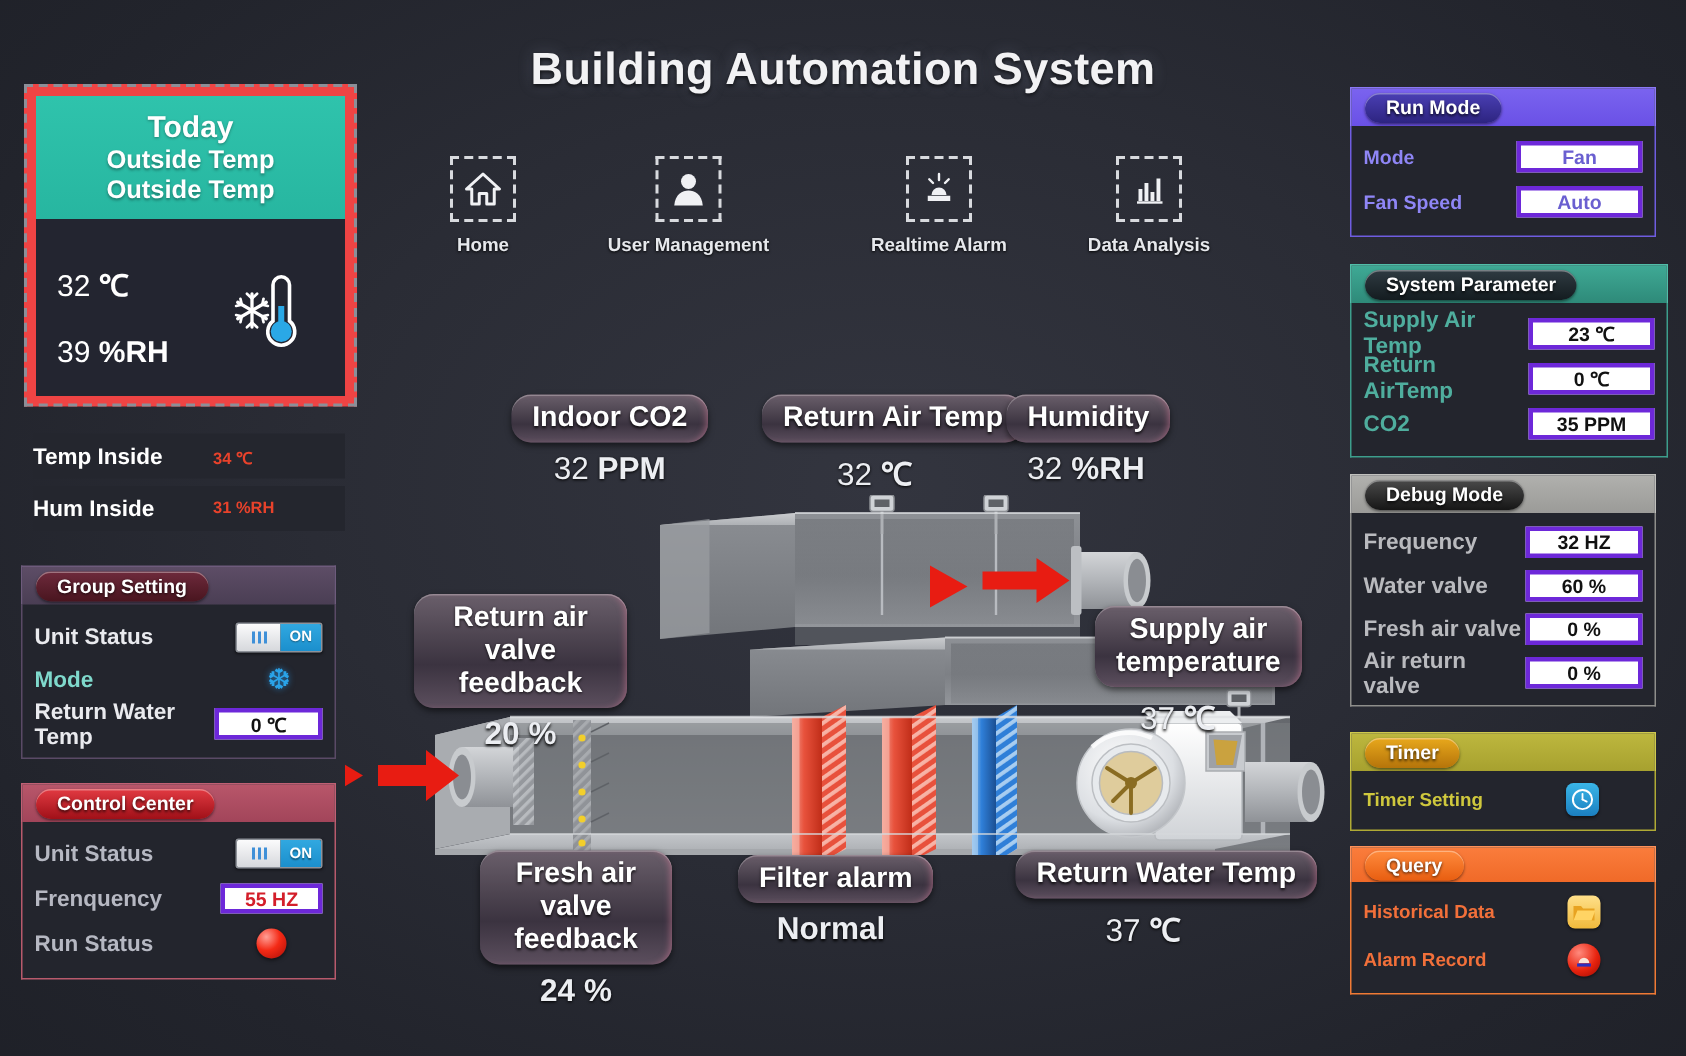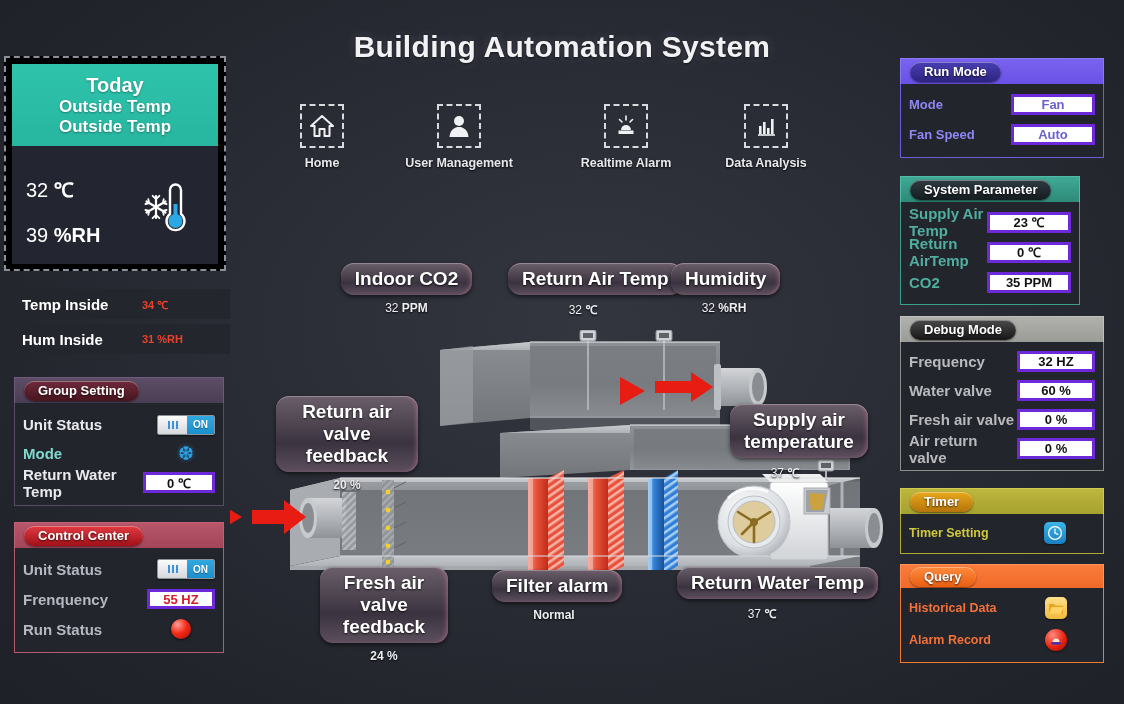--- a/index.html
+++ b/index.html
@@ -35,23 +35,23 @@
     border: 2px dashed #d8dade;
     display: flex; align-items: center; justify-content: center;
   }
   .navlabel {
     margin-top: 8px; font-size: 12.5px; font-weight: bold; color: #e6e8ec;
     text-shadow: 0 1px 2px #000;
   }
 
   
   #today-wrap {
-    position: absolute; left: 4px; top: 56px; width: 222px; height: 215px;
+    position: absolute; left: 16px; top: 56px; width: 222px; height: 215px;
     border: 2px dashed #8c8f98;
-    background: #000000;
+    background: #ef4444;
   }
   #today-head {
     margin: 6px 6px 0 6px; height: 82px;
     background: linear-gradient(180deg,#2fc3ac 0%,#27b6a0 100%);
     display: flex; flex-direction: column; align-items: center; justify-content: center;
     color: #fff;
   }
   #today-head .l1 { font-size: 20px; font-weight: bold; text-shadow: 0 1px 2px rgba(0,0,0,.35); }
   #today-head .l2, #today-head .l3 { font-size: 17px; font-weight: bold; text-shadow: 0 1px 2px rgba(0,0,0,.35); }
   #today-body { position: relative; margin: 0 6px; height: 118px; background: #232530; }
@@ -157,21 +157,21 @@
 
   
   #run-mode { left: 900px; top: 58px; width: 204px; }
   #run-mode .panel-head { background: linear-gradient(180deg,#7a63ef 0%,#6a51e6 100%); border:1px solid #8b78f5; border-bottom:none; }
   #run-mode .panel-tab { background: linear-gradient(180deg,#4a3fb4 0%,#2d2480 100%); }
   #run-mode .panel-body { border: 1px solid #6f5de0; border-top: none; padding: 5px 0 8px 0; }
   #run-mode .prow { height: 30px; padding: 0 8px; }
   #run-mode .plabel { color: #8f86f6; flex: 1; font-size: 13px; }
   #run-mode .pfield { width: 84px; height: 21px; color: #6a5fd0; }
 
-  #system-param { left: 900px; top: 176px; width: 180px; }
+  #system-param { left: 900px; top: 176px; width: 212px; }
   #system-param .panel-head { background: linear-gradient(180deg,#3fa995 0%,#2e8a79 100%); border:1px solid #51bda8; border-bottom:none; }
   #system-param .panel-tab { background: linear-gradient(180deg,#2f3b42 0%,#141c20 100%); }
   #system-param .panel-body { border: 1px solid #3d9e8c; border-top: none; padding: 5px 0 7px 0; }
   #system-param .prow { height: 30px; padding: 0 8px; }
   #system-param .plabel { color: #4fae9e; flex: 1; }
   #system-param .pfield { width: 84px; height: 21px; }
 
   #debug-mode { left: 900px; top: 316px; width: 204px; }
   #debug-mode .panel-head { background: linear-gradient(180deg,#b0b0ad 0%,#9b9b98 100%); border:1px solid #c0c0bd; border-bottom:none; }
   #debug-mode .panel-tab { background: linear-gradient(180deg,#4a4a4a 0%,#161616 100%); }
@@ -228,21 +228,21 @@
                 inset -3px 0 5px -2px rgba(220,130,160,.55);
     color: #fff; font-size: 19px; font-weight: bold;
     text-shadow: 0 1px 2px rgba(0,0,0,.8);
     line-height: 1.15;
     white-space: nowrap;
     cursor: pointer;
   }
   .pill.two { white-space: normal; }
   .tag .val {
     margin-top: 6px;
-    font-size: 12px; color: #eceef2;
+    font-size: 21px; color: #eceef2;
     text-shadow: 0 1px 2px #000;
   }
   .tag .val b { font-weight: bold; }
 
   #tag-co2      { left: 334px; top: 263px; width: 145px; }
   #tag-rat      { left: 508px; top: 263px; width: 150px; }
   #tag-hum      { left: 671px; top: 263px; width: 106px; }
   #tag-ravf     { left: 276px; top: 396px; width: 142px; }
   #tag-sat      { left: 730px; top: 404px; width: 110px; }
   #tag-favf     { left: 320px; top: 567px; width: 128px; }

